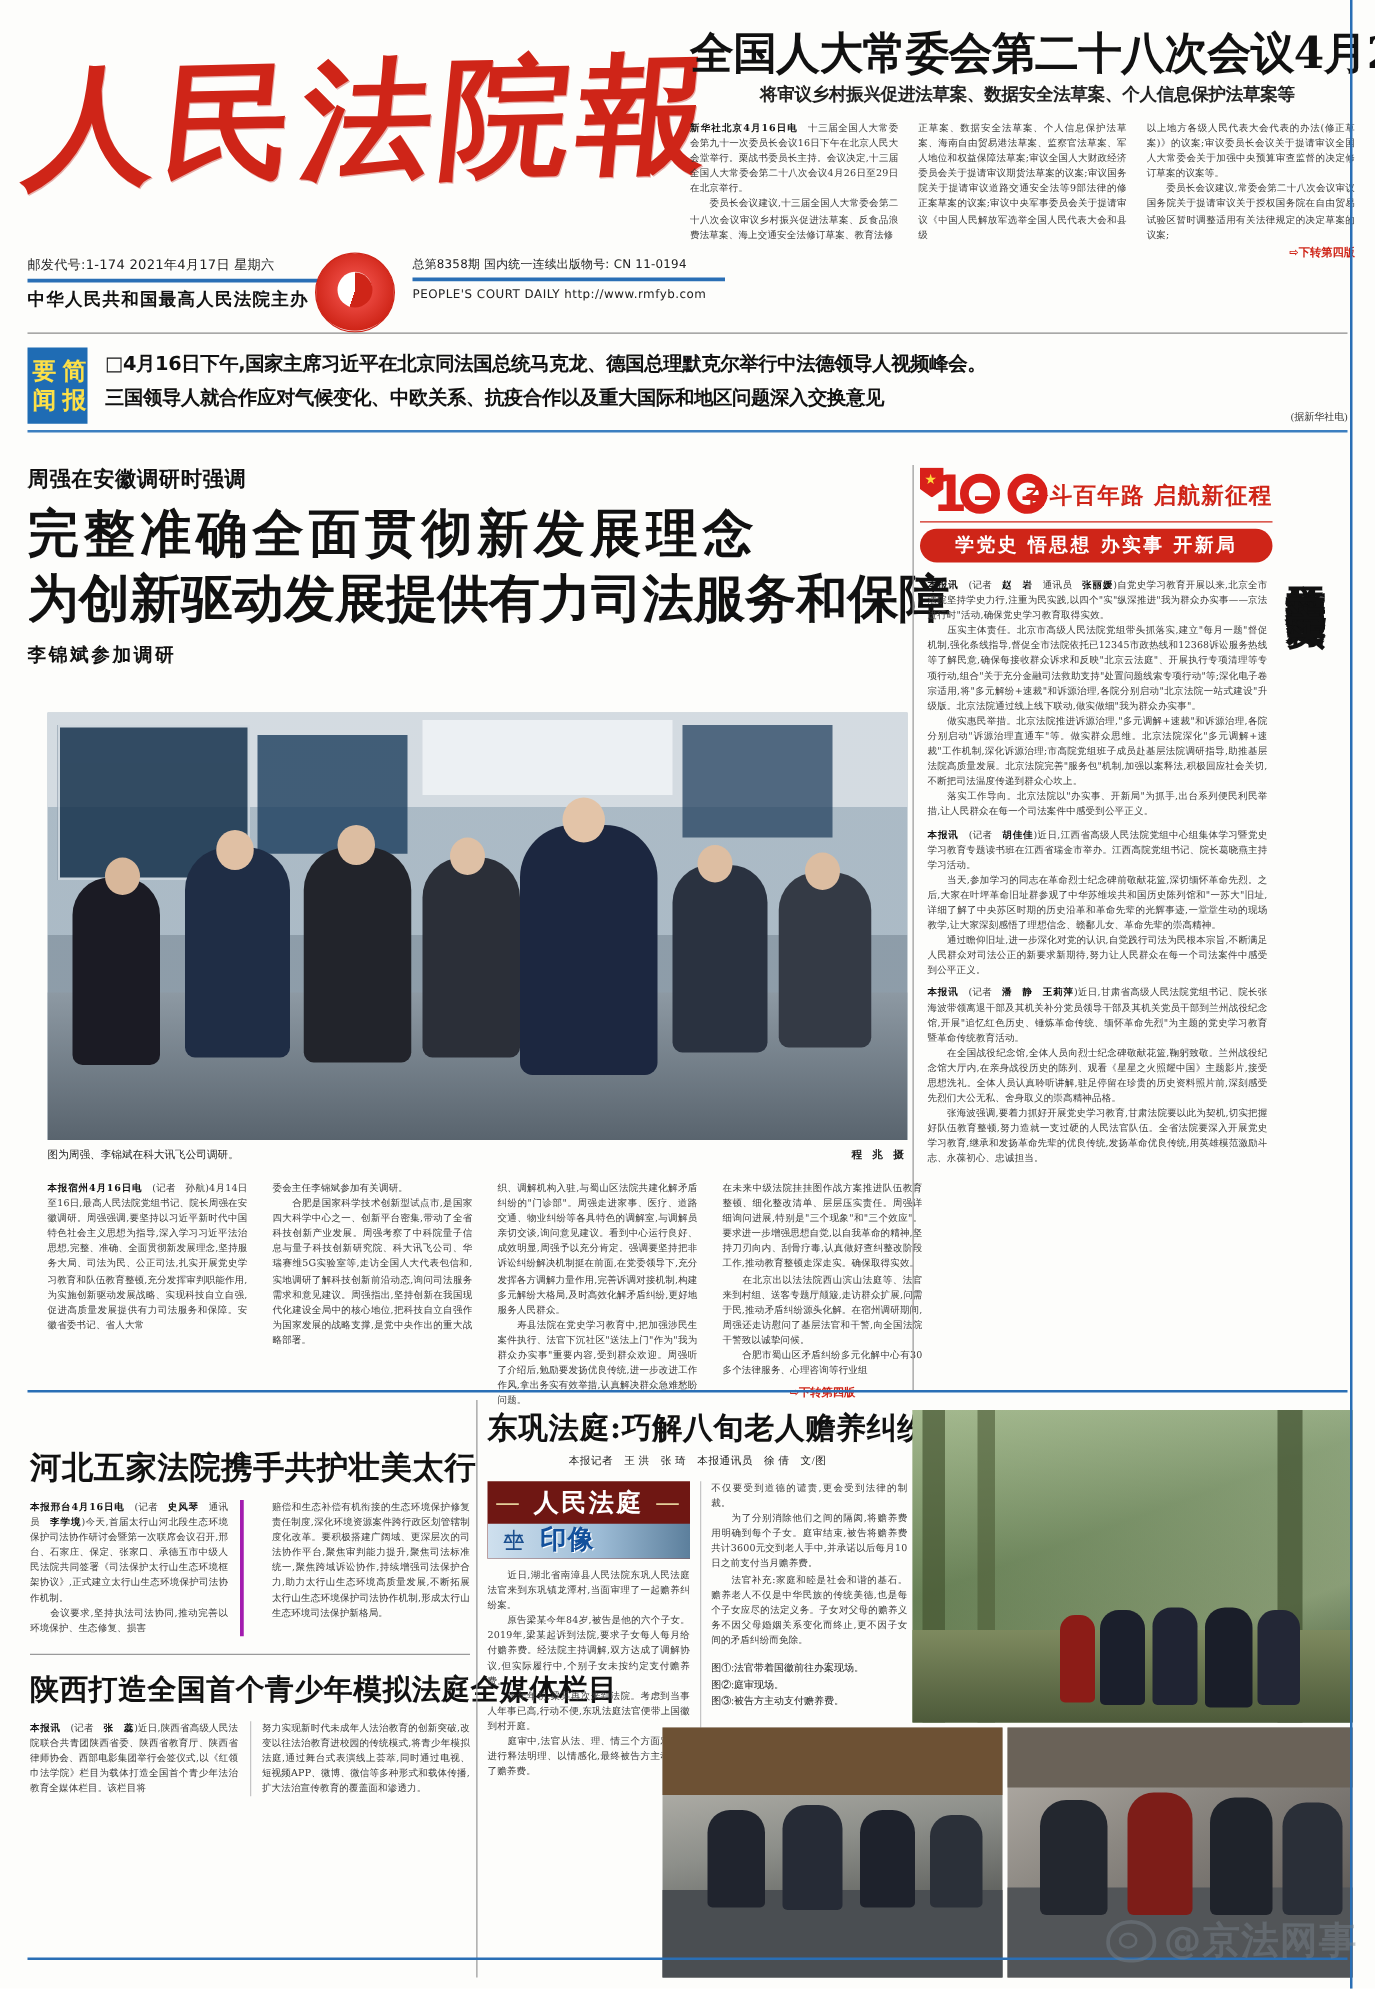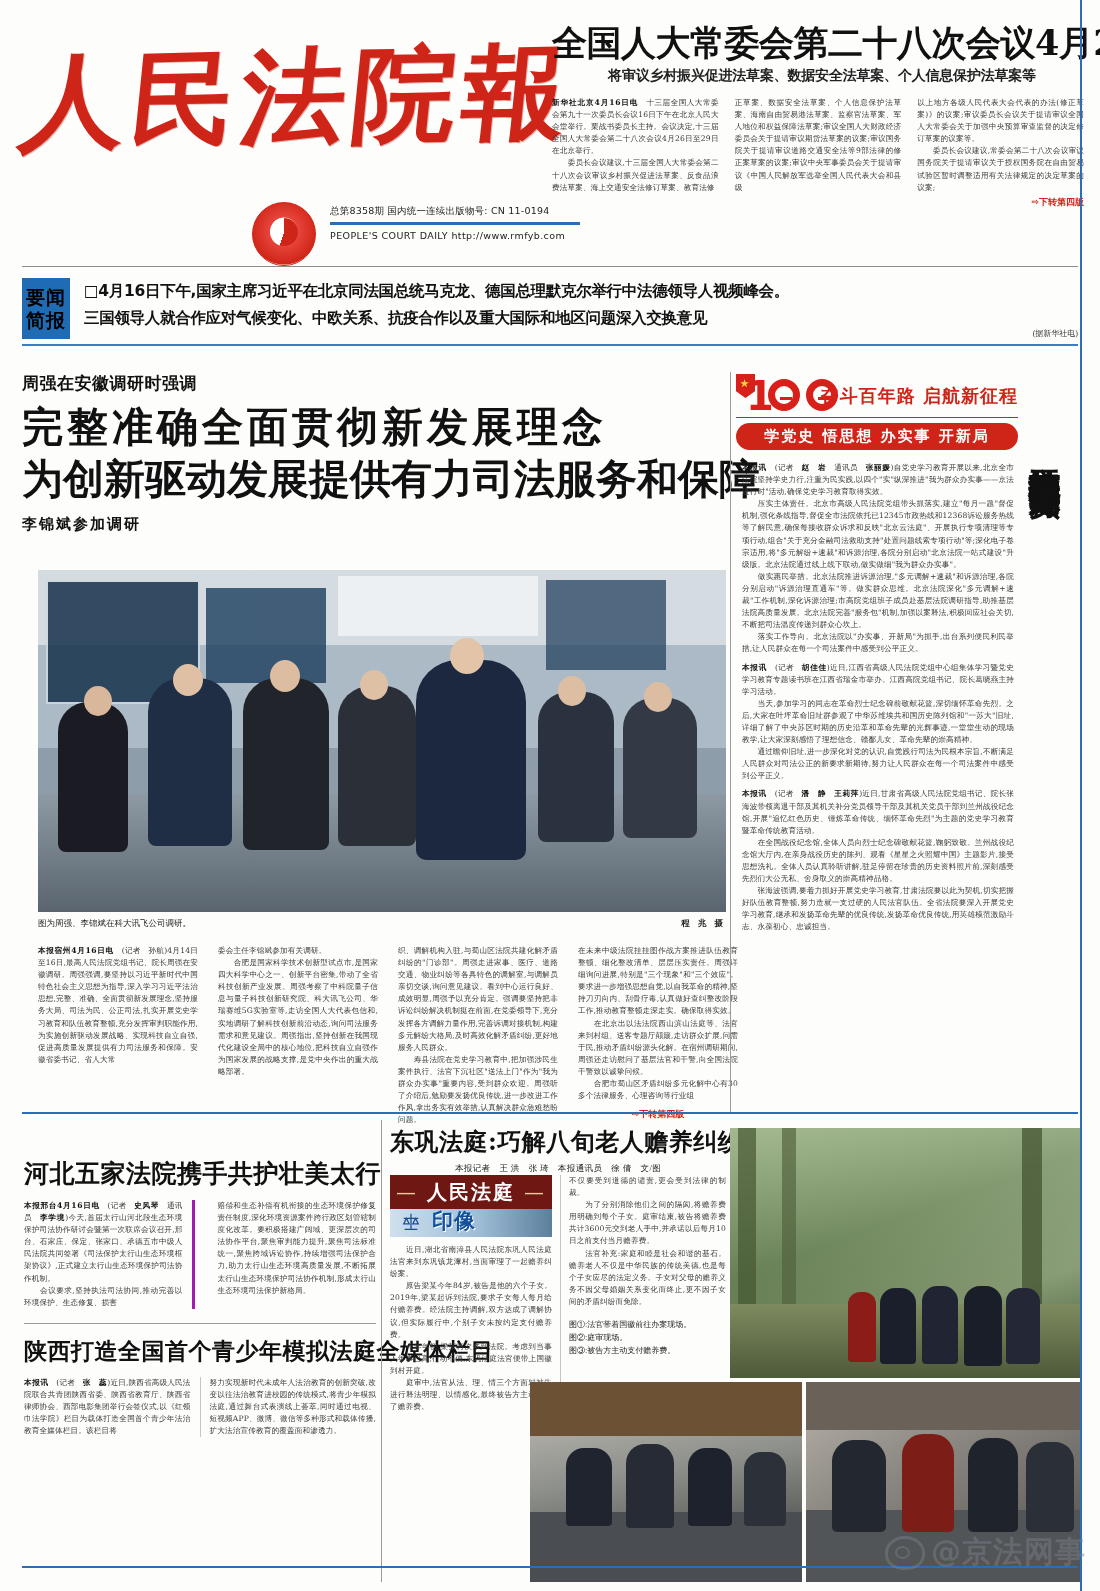--- a/index.html
+++ b/index.html
@@ -58,22 +58,22 @@
   }
   .tl-cols{display:flex;margin-top:10px;gap:0;}
   .tl-cols > div{padding:0 8px;}
   .jump{color:#cf2518;font-weight:700;font-size:9px;text-align:right;margin-top:2px;
     font-family:"DejaVu Sans","Liberation Sans",sans-serif;}
 
   
   #brief{position:absolute;left:22px;top:278px;width:1056px;}
   .brief-inner{display:flex;align-items:stretch;}
   .brief-tag{
-    width:48px;background:#1f6cb4;color:#000000;font-weight:700;font-size:19px;
-    display:flex;flex-direction:column;align-items:center;justify-content:center;
+    width:48px;background:#1f6cb4;color:#fde047;font-weight:700;font-size:19px;
+    display:flex;flex-direction:row;align-items:center;justify-content:center;
     line-height:23px;letter-spacing:1px;padding:3px 0;
     font-family:"DejaVu Sans","Liberation Sans",sans-serif;
     text-align:right;
   }
   .brief-body{flex:1;padding-left:14px;display:flex;flex-direction:column;justify-content:center;}
   .brief-l{font-size:15.5px;font-weight:700;color:#111;line-height:27px;letter-spacing:-.3px;
     font-family:"DejaVu Sans","Liberation Sans",sans-serif;white-space:nowrap;}
   .brief-src{font-size:8px;color:#333;text-align:right;margin-top:-4px;}
 
   
@@ -151,20 +151,25 @@
 </head>
 <body>
 
 <div class="page">
 
   <div id="masthead">
     <div class="logo-wrap">
       <div class="logo-text">人民法院報</div>
     </div>
 
+    <div class="mast-meta">
+      <div class="mast-line1">邮发代号:1-174  2021年4月17日  星期六</div>
+      <div class="mast-rule"></div>
+      <div class="mast-line2">中华人民共和国最高人民法院主办</div>
+    </div>
 
     <div class="seal"></div>
 
     <div class="mast-right" style="left:330px;width:250px;">
       <div class="mast-line1" style="font-size:9.5px;">总第8358期  国内统一连续出版物号: CN 11-0194</div>
       <div class="mast-rule" style="width:250px;"></div>
       <div class="mast-line1" style="font-size:9.5px;letter-spacing:.4px;">PEOPLE'S COURT DAILY    http://www.rmfyb.com</div>
     </div>
   </div>
 
@@ -310,21 +315,21 @@
       </div>
     </div>
   </div>
 
   <div style="position:absolute;left:381px;top:1120px;width:1px;height:462px;background:#9a9a9a;"></div>
 
   <div style="position:absolute;left:390px;top:1126px;width:336px;">
     <div class="sec-head" style="font-size:24px;">东巩法庭:巧解八旬老人赡养纠纷案</div>
     <div class="byline">本报记者　王 洪　张 琦　本报通讯员　徐 倩　文/图</div>
 
-    <div style="display:flex;">
+    <div style="display:flex;margin-top:10px;">
       <div style="width:163px;padding-right:8px;">
         <div class="pc-logo">
           <div class="t1">
             <span class="dash">—</span>
             <span>人民法庭</span>
             <span class="dash">—</span>
           </div>
           <div class="band"></div>
           <svg class="scale" viewBox="0 0 24 22">
             <path d="M12 2v17M5 19h14M4 7h16M7 7l-3 6h6zM17 7l-3 6h6z" stroke="#1b4f8f" stroke-width="1.4" fill="none"></path>

